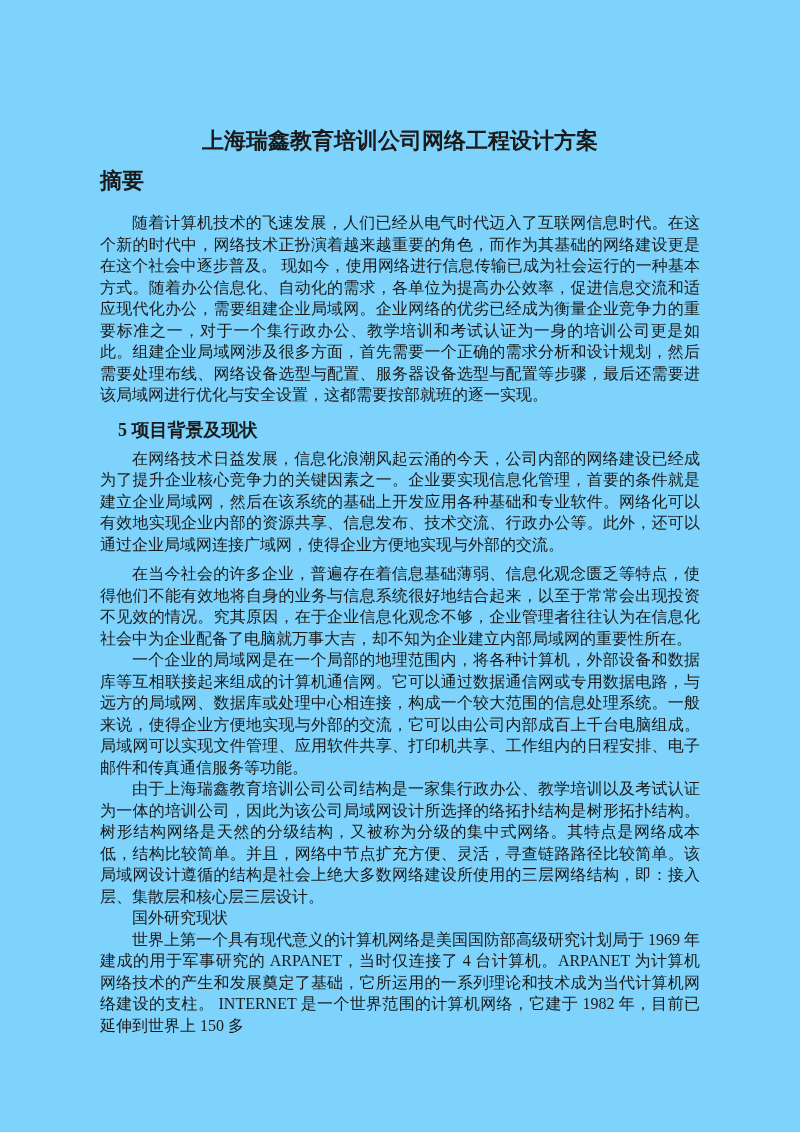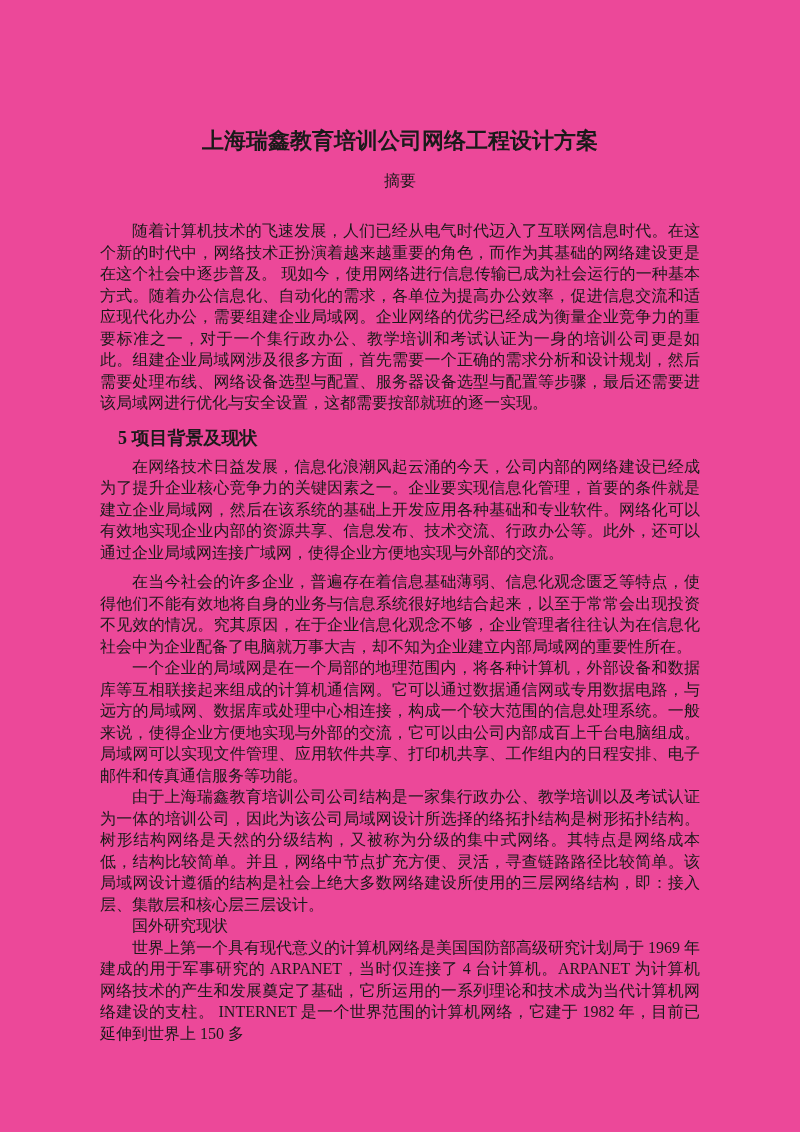--- a/index.html
+++ b/index.html
@@ -9,37 +9,36 @@
   }
   body {
     width: 800px;
     height: 1132px;
     overflow: hidden;
   }
   .page {
     width: 800px;
     height: 1132px;
     box-sizing: border-box;
-    background: #ec4899;
+    background: #7dd3fc;
     padding: 126px 100px 12px 100px;
     font-family: "Liberation Serif", "DejaVu Serif", serif;
     color: #1a1a1a;
   }
   .doc-title {
     font-size: 22px;
     line-height: 30px;
     font-weight: bold;
     text-align: center;
     margin: 0;
   }
   .center-heading {
-    font-size: 16px;
+    font-size: 22px;
     line-height: 30px;
-    font-weight: normal;
-    text-align: center;
+    font-weight: bold;
     margin: 0;
   }
   .heading-abstract {
     margin-top: 10px;
   }
   .heading-requirements {
     margin-top: 4px;
   }
   .sub-heading {
     font-size: 18px;
@@ -49,21 +48,21 @@
   }
   .body-text {
     font-size: 16px;
     line-height: 21.5px;
     text-align: justify;
     text-justify: inter-ideograph;
     text-indent: 2em;
     margin: 0;
   }
   .abstract-body {
-    margin-top: 24px;
+    margin-top: 16px;
   }
   .first-section-para {
     margin-top: 8px;
   }
   .subsection-label {
     text-align: left;
   }
 </style>
 </head>
 <body>

